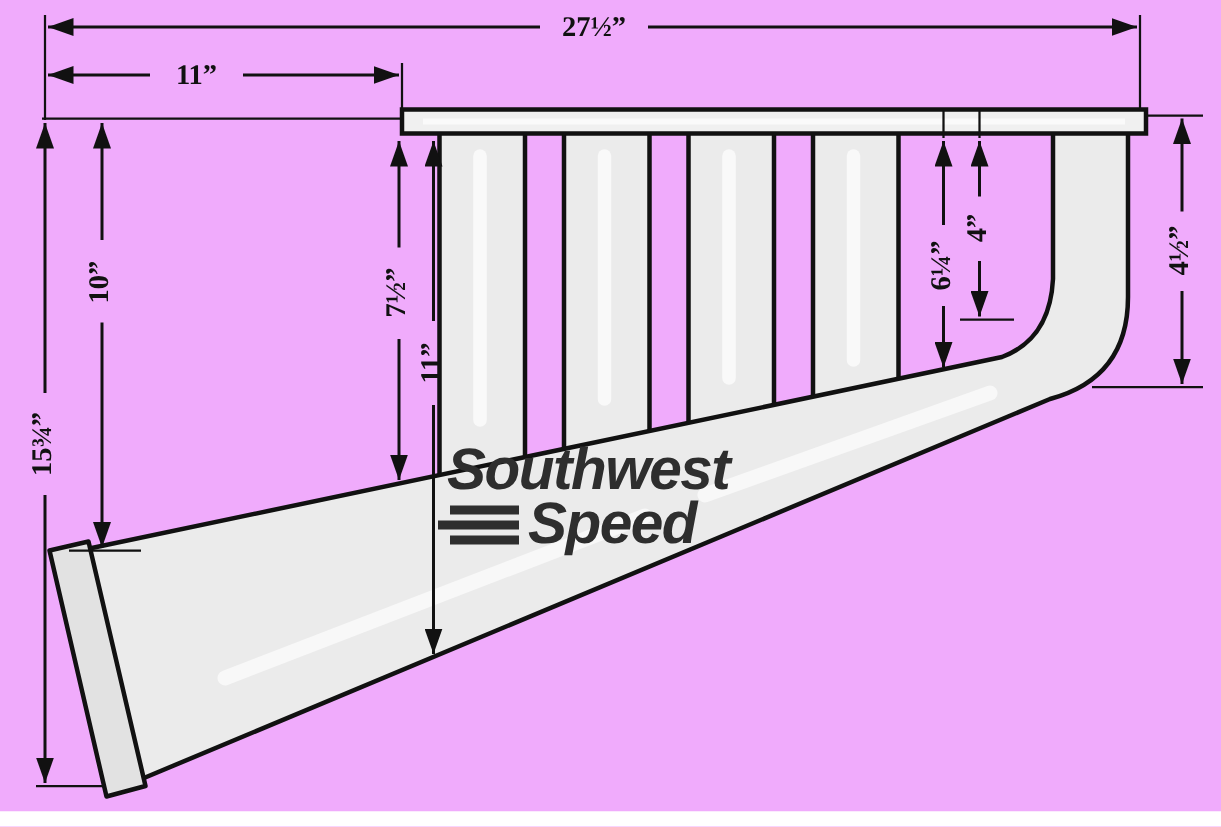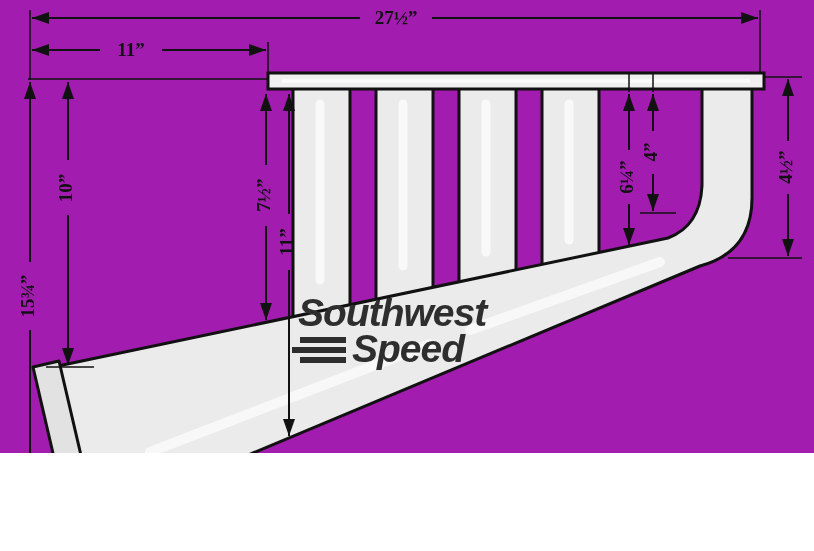--- a/index.html
+++ b/index.html
@@ -1,16 +1,16 @@
 <!DOCTYPE html>
 <html><head>
 <meta charset="utf-8">
 <style>
   html,body{margin:0;padding:0;background:#ffffff;}
-  .stage{position:relative;width:814px;height:453px;background:#a21caf;overflow:hidden;}
+  .stage{position:relative;width:814px;height:541px;background:#f0abfc;overflow:hidden;}
   svg{display:block;}
   .dim-label{
     font-family:"Liberation Serif","DejaVu Serif",serif;
     font-weight:700;
     font-size:19px;
     fill:#111111;
   }
   .brand-top,.brand-bottom{
     font-family:"Liberation Sans","DejaVu Sans",sans-serif;
     font-weight:700;

